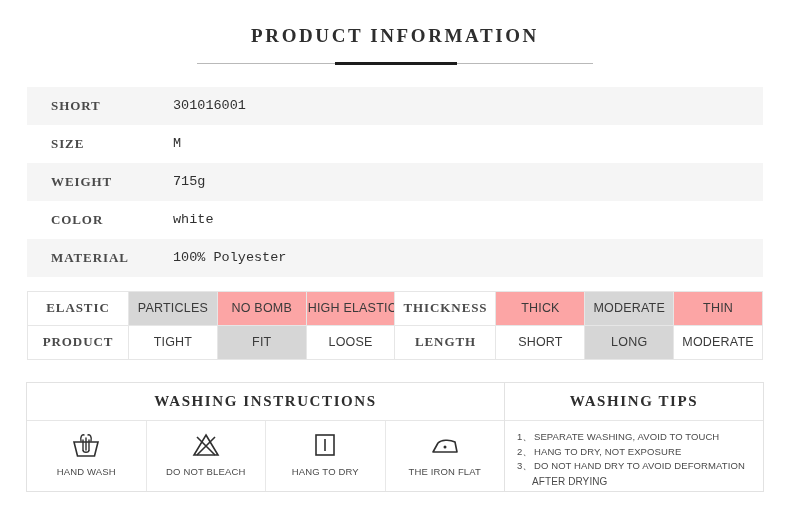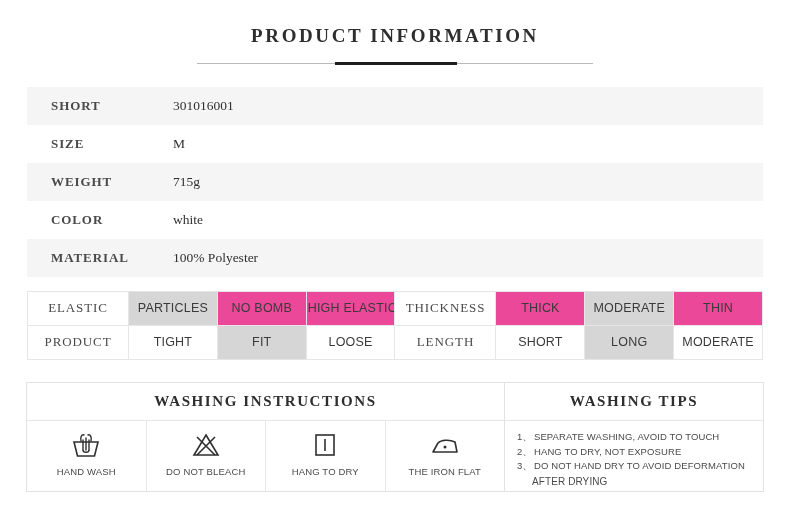--- a/index.html
+++ b/index.html
@@ -68,21 +68,21 @@
     font-weight: 700;
     letter-spacing: 0.9px;
     color: #4a4a4a;
     text-align: left;
     vertical-align: middle;
     white-space: nowrap;
   }
   .spec-value {
     padding: 0 0 0 0;
     height: 38px;
-    font-family: Liberation Serif, serif;
+    font-family: Liberation Mono, monospace;
     font-size: 13.5px;
     color: #303030;
     text-align: left;
     vertical-align: middle;
   }
 
   
   .attr-grid {
     width: 736px;
     margin: 14px auto 0 auto;
@@ -96,28 +96,28 @@
     text-align: center;
     vertical-align: middle;
     font-size: 12.5px;
     color: #3a3a3a;
     letter-spacing: 0.2px;
     white-space: nowrap;
     overflow: hidden;
   }
   .attr-grid td.attr-label {
     font-family: "Liberation Serif", serif;
-    font-weight: 400;
+    font-weight: 700;
     font-size: 13px;
     letter-spacing: 0.9px;
     color: #4a4a4a;
     background: #ffffff;
     width: 98px;
   }
-  .attr-grid tr.row-top td { background: #ec4899; }
+  .attr-grid tr.row-top td { background: #fca5a5; }
   .attr-grid tr.row-top td.attr-label { background: #ffffff; }
   .attr-grid tr.row-bottom td { background: #ffffff; }
   .attr-grid td.hl,
   .attr-grid tr.row-top td.hl,
   .attr-grid tr.row-bottom td.hl { background: #d6d6d6; }
 
   
   .wash-wrap {
     width: 736px;
     margin: 22px auto 0 auto;

